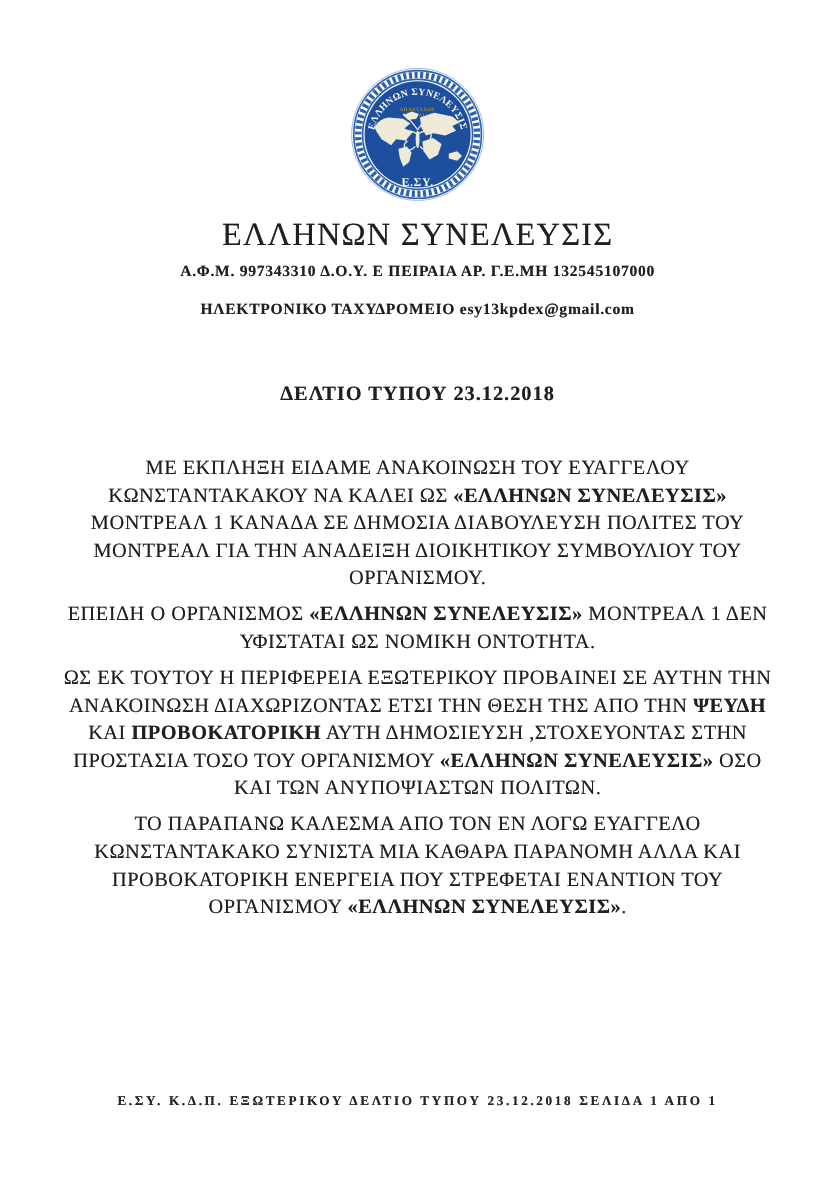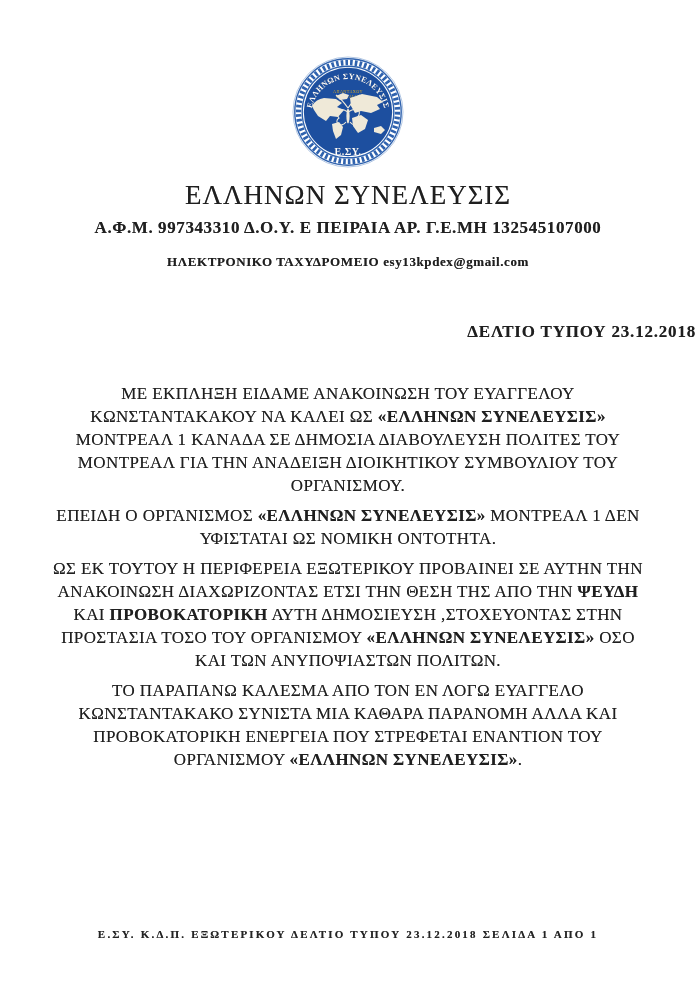--- a/index.html
+++ b/index.html
@@ -23,31 +23,31 @@
     font-size:27px;font-weight:400;
     letter-spacing:1px;
   }
   .org-dept{
     margin:3px 0 0 0;
     font-size:23.5px;font-weight:400;
     letter-spacing:0.3px;
   }
   .org-reg{
     margin-top:7px;
-    font-size:17px;font-weight:700;
+    font-size:13px;font-weight:700;
     letter-spacing:0.6px;
   }
   .org-email{
     margin-top:16px;
     font-size:13px;font-weight:700;
     letter-spacing:0.6px;
   }
   .doc-title{
     margin-top:52px;
-    text-align:right;
+    text-align:center;
     font-size:17px;font-weight:700;
     letter-spacing:0.8px;
   }
   .body-col{
     width:596px;
     margin:40px auto 0 auto;
   }
   .body-par{
     margin:0 0 7px 0;
     text-align:center;
@@ -59,21 +59,21 @@
   .sig{
     margin-top:26px;
     text-align:center;
     font-weight:700;
     font-size:17px;
     letter-spacing:0.5px;
   }
   .sig-name{ margin-top:14px; }
   .page-footer{
     position:absolute;
-    left:0;right:0;bottom:44px;
+    left:0;right:0;bottom:60px;
     text-align:center;
     font-size:11px;font-weight:700;
     letter-spacing:2.2px;
     color:#242424;
   }
 </style>
 </head>
 <body>
 
 <div class="page">

